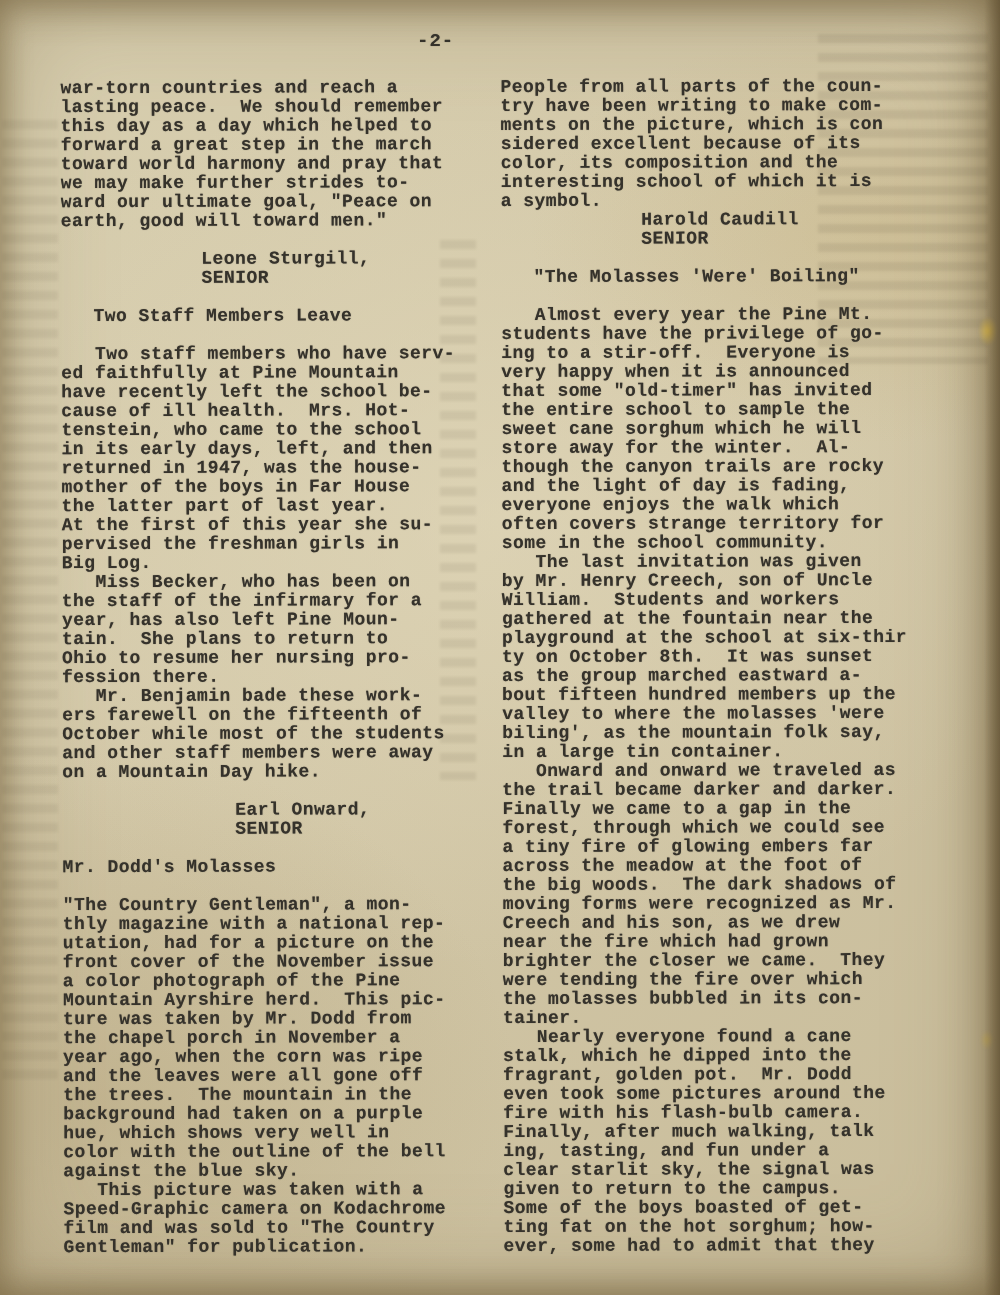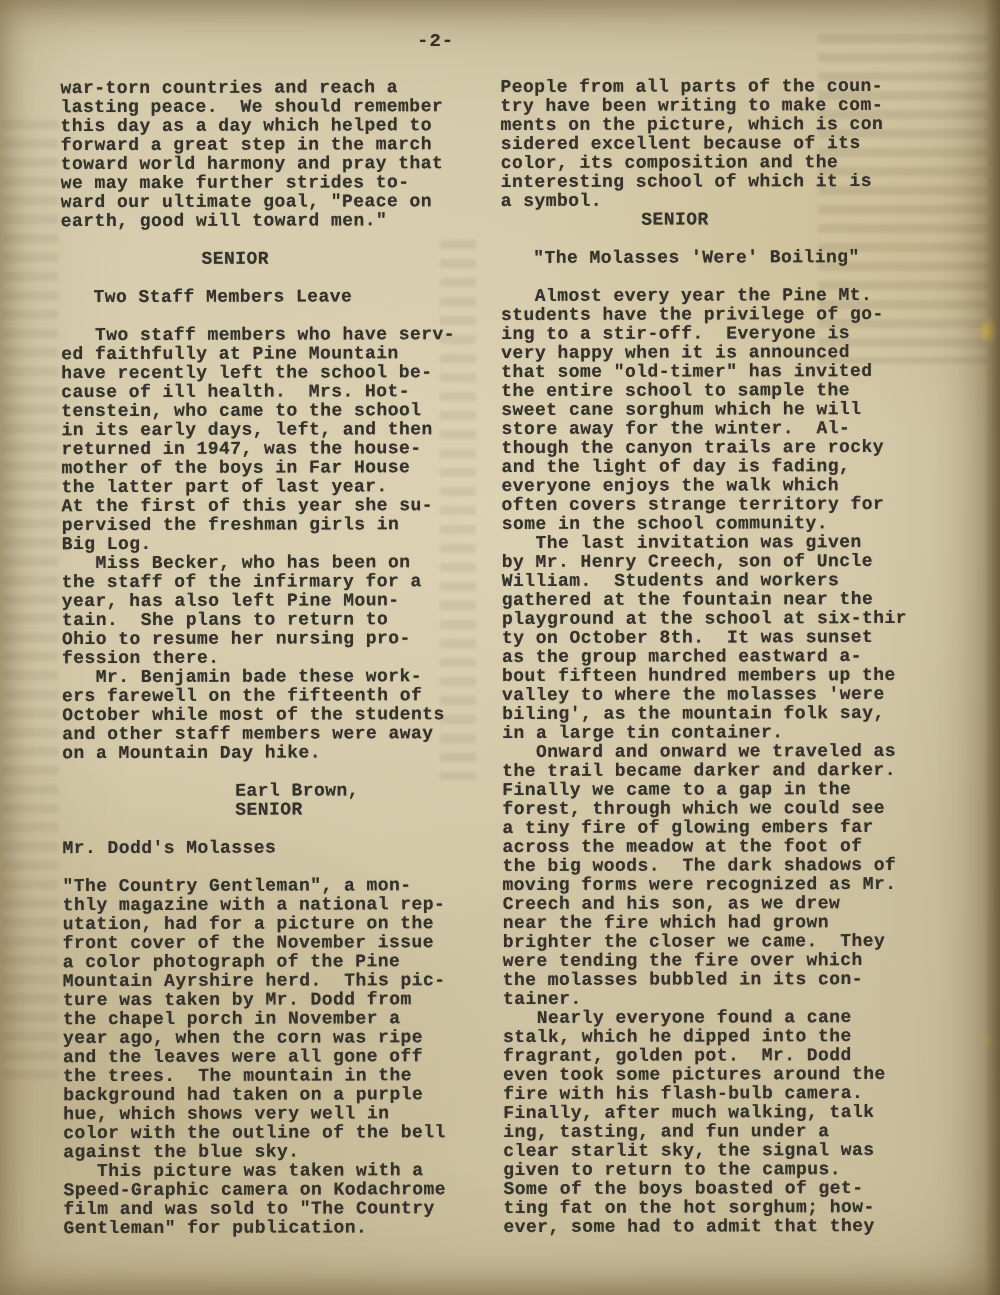--- a/index.html
+++ b/index.html
@@ -103,20 +103,21 @@
           <div class="line">war-torn countries and reach a</div>
           <div class="line">lasting peace.  We should remember</div>
           <div class="line">this day as a day which helped to</div>
           <div class="line">forward a great step in the march</div>
           <div class="line">toward world harmony and pray that</div>
           <div class="line">we may make further strides to-</div>
           <div class="line">ward our ultimate goal, "Peace on</div>
           <div class="line">earth, good will toward men."</div>
         </div>
         <div class="block byline" style="margin-top: 19px; padding-left: 13ch;">
+          <div class="line">Leone Sturgill,</div>
           <div class="line">SENIOR</div>
         </div>
         <div class="block heading" style="margin-top: 19px; padding-left: 3ch;"><span class="heading-text u">Two Staff Members Leave</span></div>
         <div class="block paragraph" style="margin-top: 19px;">
           <div class="line">   Two staff members who have serv-</div>
           <div class="line">ed faithfully at Pine Mountain</div>
           <div class="line">have recently left the school be-</div>
           <div class="line">cause of ill health.  Mrs. Hot-</div>
           <div class="line">tenstein, who came to the school</div>
           <div class="line">in its early days, left, and then</div>
@@ -136,21 +137,21 @@
           <div class="line">fession there.</div>
         </div>
         <div class="block paragraph">
           <div class="line">   Mr. Benjamin bade these work-</div>
           <div class="line">ers farewell on the fifteenth of</div>
           <div class="line">October while most of the students</div>
           <div class="line">and other staff members were away</div>
           <div class="line">on a Mountain Day hike.</div>
         </div>
         <div class="block byline" style="margin-top: 19px; padding-left: 16ch;">
-          <div class="line">Earl Brown,</div>
+          <div class="line">Earl Onward,</div>
           <div class="line">SENIOR</div>
         </div>
         <div class="block heading" style="margin-top: 19px;"><span class="heading-text u">Mr. Dodd's Molasses</span></div>
         <div class="block paragraph" style="margin-top: 19px;">
           <div class="line">"The Country Gentleman", a mon-</div>
           <div class="line">thly magazine with a national rep-</div>
           <div class="line">utation, had for a picture on the</div>
           <div class="line">front cover of the November issue</div>
           <div class="line">a color photograph of the Pine</div>
           <div class="line">Mountain Ayrshire herd.  This pic-</div>
@@ -175,20 +176,21 @@
         <div class="block paragraph">
           <div class="line">People from all parts of the coun-</div>
           <div class="line">try have been writing to make com-</div>
           <div class="line">ments on the picture, which is con</div>
           <div class="line">sidered excellent because of its</div>
           <div class="line">color, its composition and the</div>
           <div class="line">interesting school of which it is</div>
           <div class="line">a symbol.</div>
         </div>
         <div class="block byline" style="padding-left: 13ch;">
+          <div class="line">Harold Caudill</div>
           <div class="line">SENIOR</div>
         </div>
         <div class="block heading" style="margin-top: 19px; padding-left: 3ch;"><span class="heading-text">"The Molasses 'Were' Boiling"</span></div>
         <div class="block paragraph" style="margin-top: 19px;">
           <div class="line">   Almost every year the Pine Mt.</div>
           <div class="line">students have the privilege of go-</div>
           <div class="line">ing to a stir-off.  Everyone is</div>
           <div class="line">very happy when it is announced</div>
           <div class="line">that some "old-timer" has invited</div>
           <div class="line">the entire school to sample the</div>

